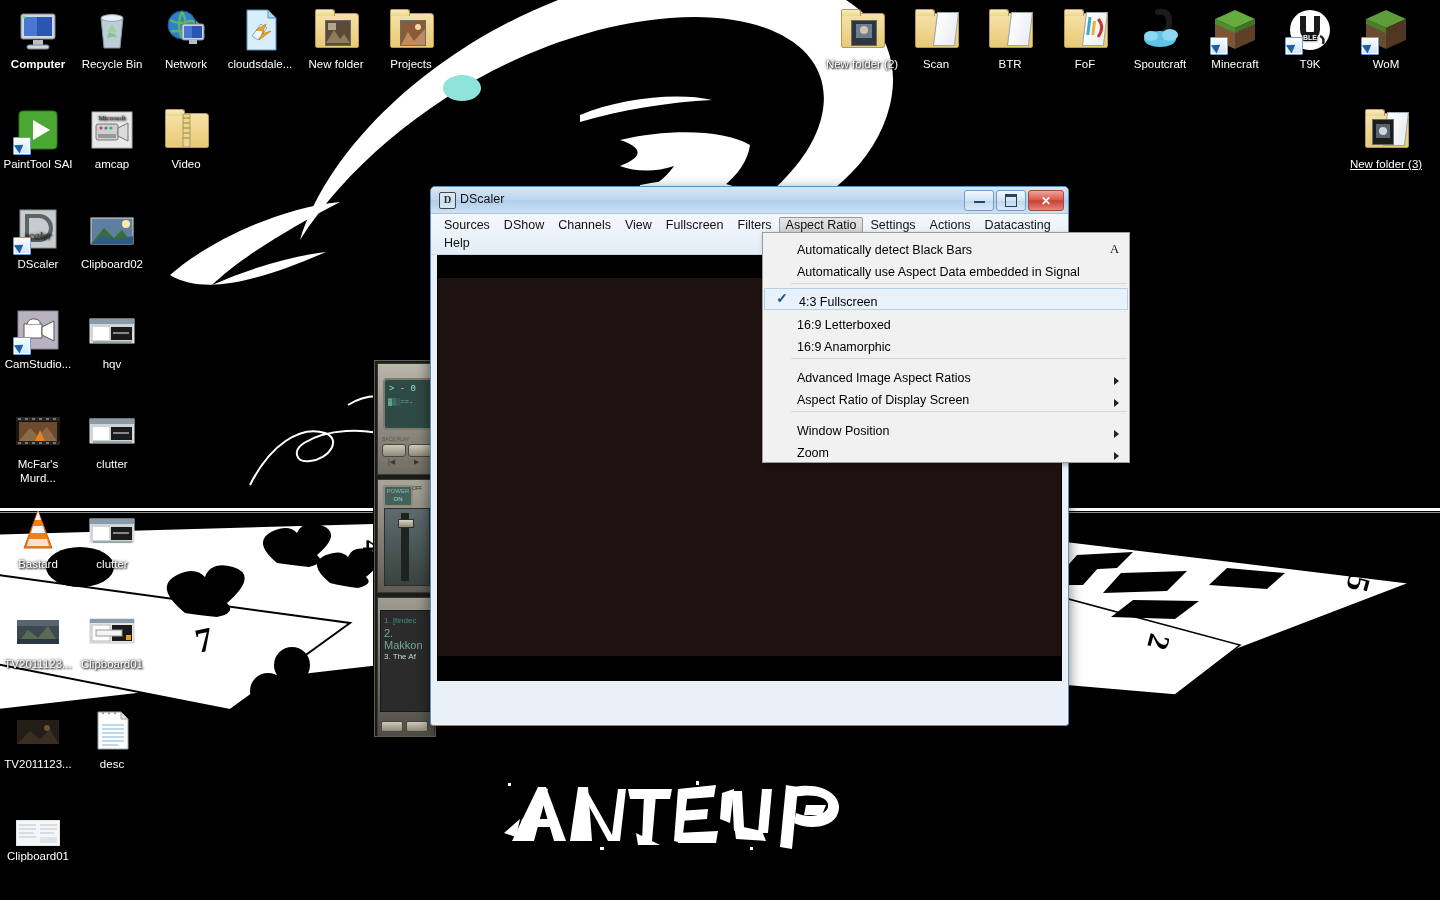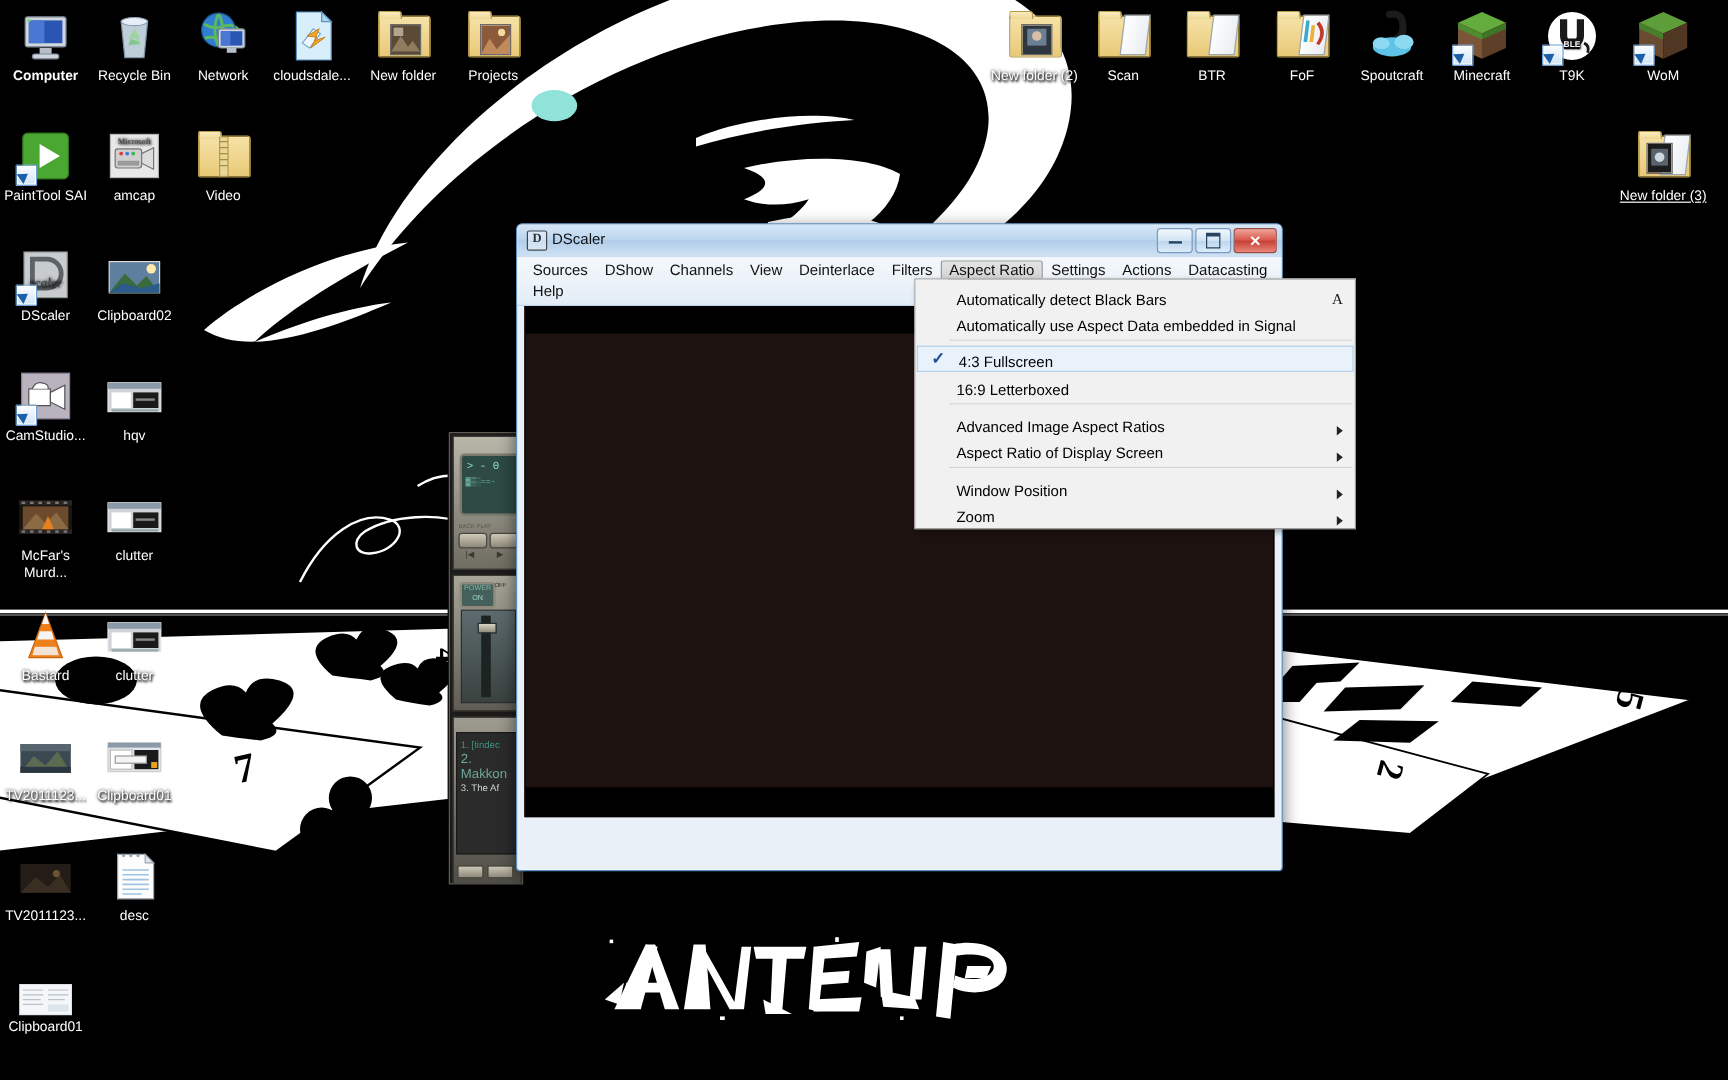--- a/index.html
+++ b/index.html
@@ -748,21 +748,21 @@
         </div>
     </div>
   </div>
 
   <div id="menubar">
     <div class="mrow">
       <div class="mitem">Sources</div>
       <div class="mitem">DShow</div>
       <div class="mitem">Channels</div>
       <div class="mitem">View</div>
-      <div class="mitem">Deinterlace</div>
+      <div class="mitem">Fullscreen</div>
       <div class="mitem">Filters</div>
       <div class="mitem active">Aspect Ratio</div>
       <div class="mitem">Settings</div>
       <div class="mitem">Actions</div>
       <div class="mitem">Datacasting</div>
     </div>
     <div class="mrow">
       <div class="mitem">Help</div>
     </div>
   </div>
@@ -790,20 +790,23 @@
 
   <div class="mi checked-row">
     <span class="check">✓</span>
     <span>4:3 Fullscreen</span>
   </div>
 
   <div class="mi">
     <span>16:9 Letterboxed</span>
   </div>
 
+  <div class="mi">
+    <span>16:9 Anamorphic</span>
+  </div>
 
   <div class="msep"></div>
 
   <div class="mi">
     <span>Advanced Image Aspect Ratios</span>
     <span class="arrow"></span>
   </div>
 
   <div class="mi">
     <span>Aspect Ratio of Display Screen</span>

